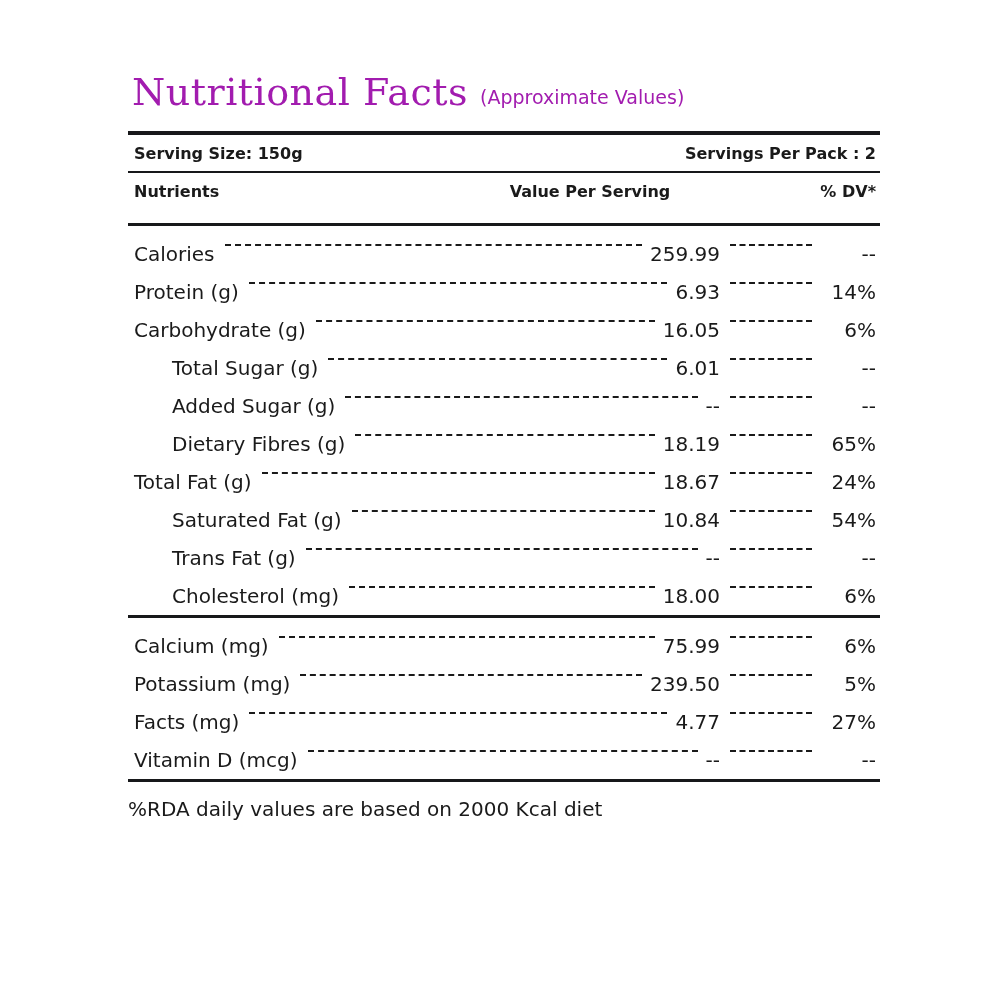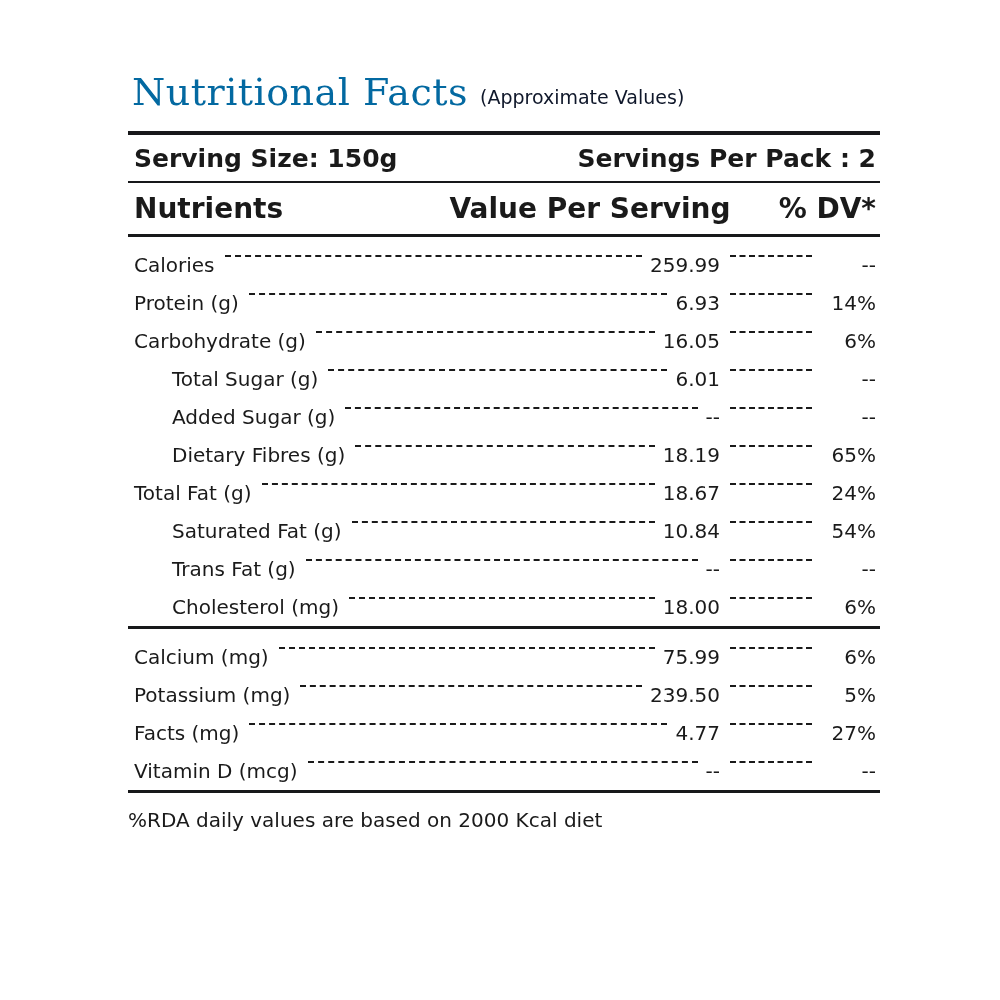--- a/index.html
+++ b/index.html
@@ -26,26 +26,26 @@
   .title-row {
     display: flex;
     align-items: baseline;
     gap: 12px;
     padding-left: 4px;
   }
   .title-main {
     font-family: "DejaVu Serif", serif;
     font-size: 38px;
     letter-spacing: 0.5px;
-    color: #0369a1;
+    color: #a21caf;
     font-weight: 400;
   }
   .title-sub {
     font-size: 19px;
-    color: #0f172a;
+    color: #a21caf;
     font-weight: 400;
     position: relative;
     top: -1px;
   }
 
   
   .rule-thick {
     border-top: 4px solid #17181a;
     margin-top: 17px;
   }
@@ -54,30 +54,30 @@
   }
   .rule-med {
     border-top: 3px solid #17181a;
   }
 
   
   .serving-row {
     display: flex;
     justify-content: space-between;
     align-items: baseline;
-    font-size: 25px;
+    font-size: 16px;
     font-weight: bold;
     padding: 9px 4px 8px 6px;
   }
   .head-row {
     display: flex;
     align-items: baseline;
-    font-size: 28px;
+    font-size: 16px;
     font-weight: bold;
-    padding: 9px 4px 9px 6px;
+    padding: 9px 4px 22px 6px;
   }
   .head-nutrients { flex: 0 0 300px; }
   .head-value { flex: 1; text-align: center; padding-right: 20px;}
   .head-dv { flex: 0 0 110px; text-align: right; }
 
   
   .rows { padding-top: 9px; }
   .row {
     display: flex;
     align-items: flex-start;

